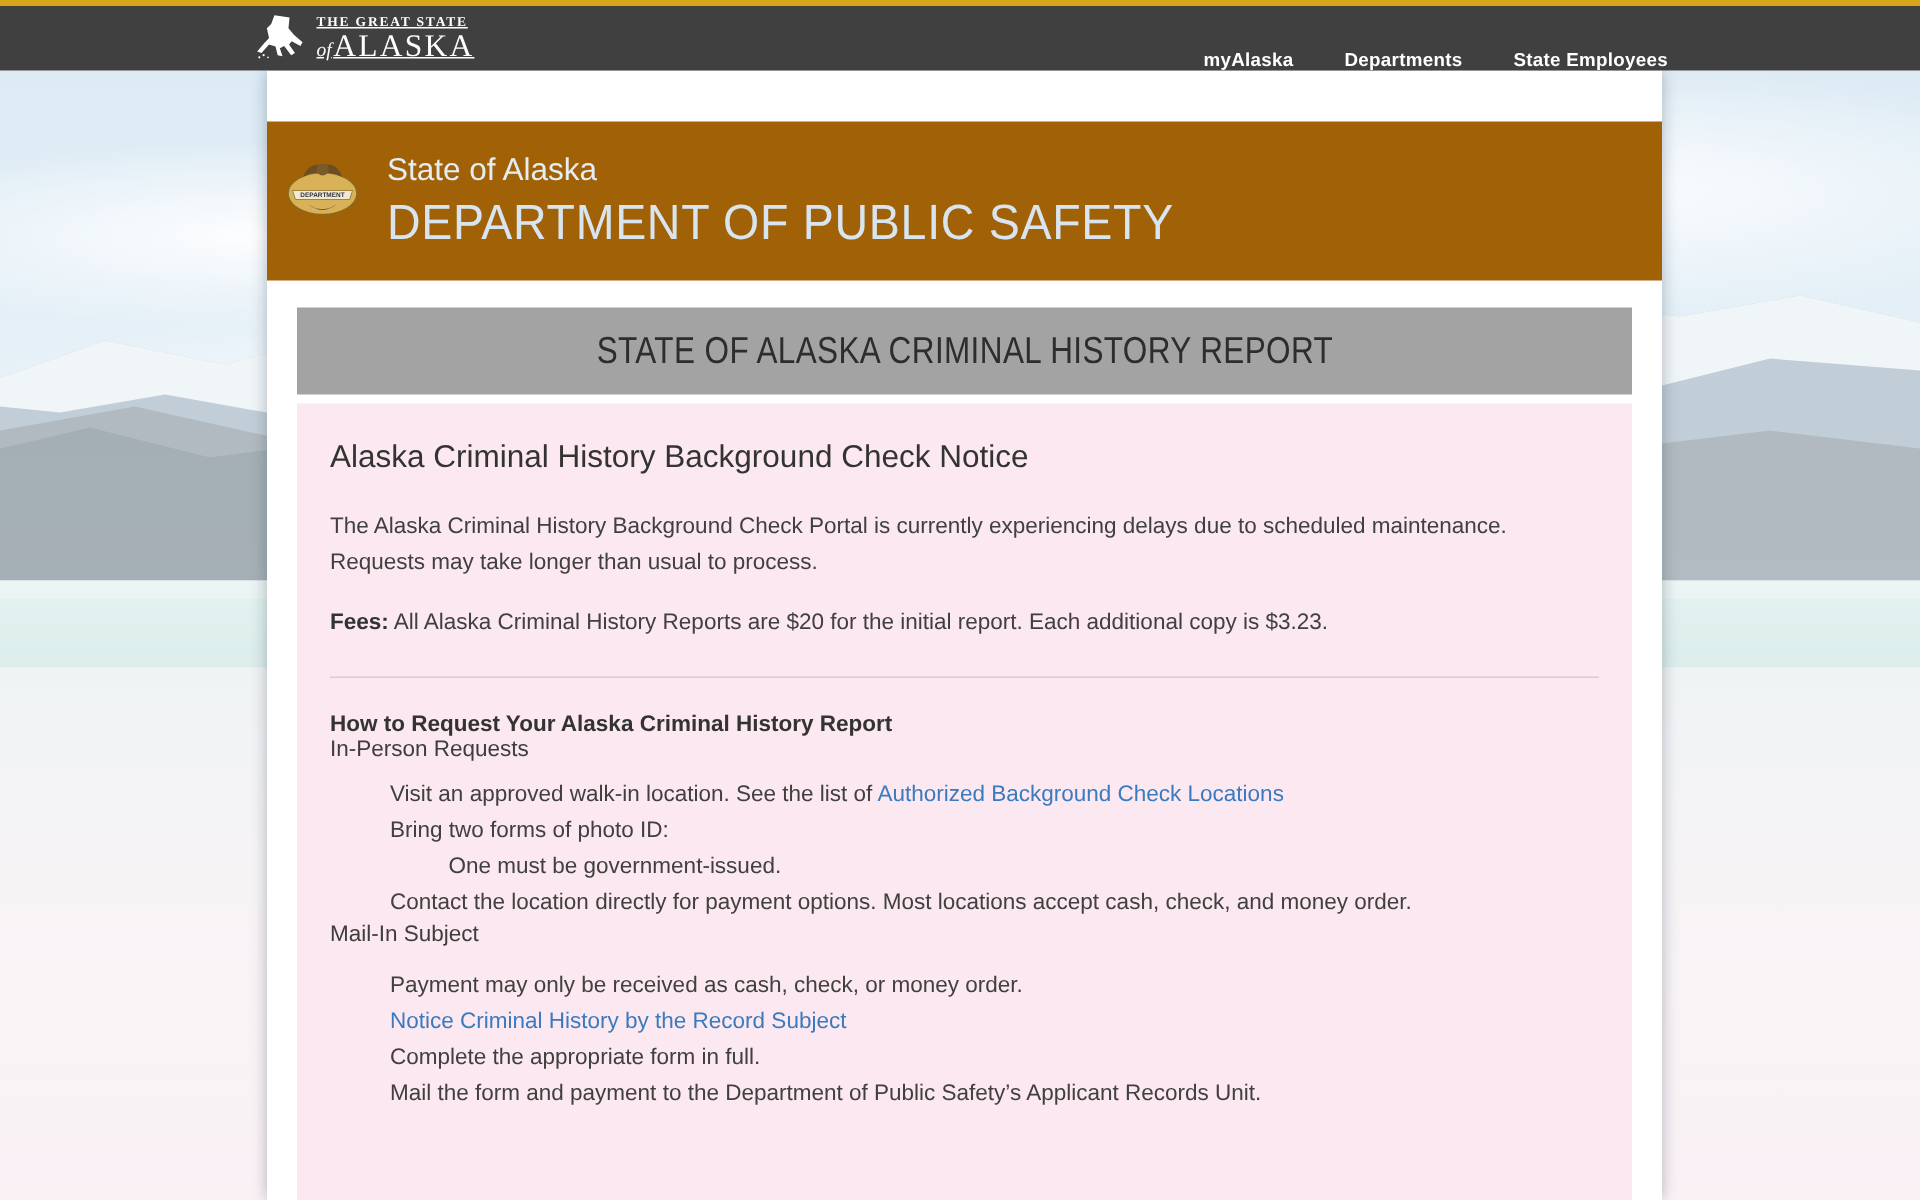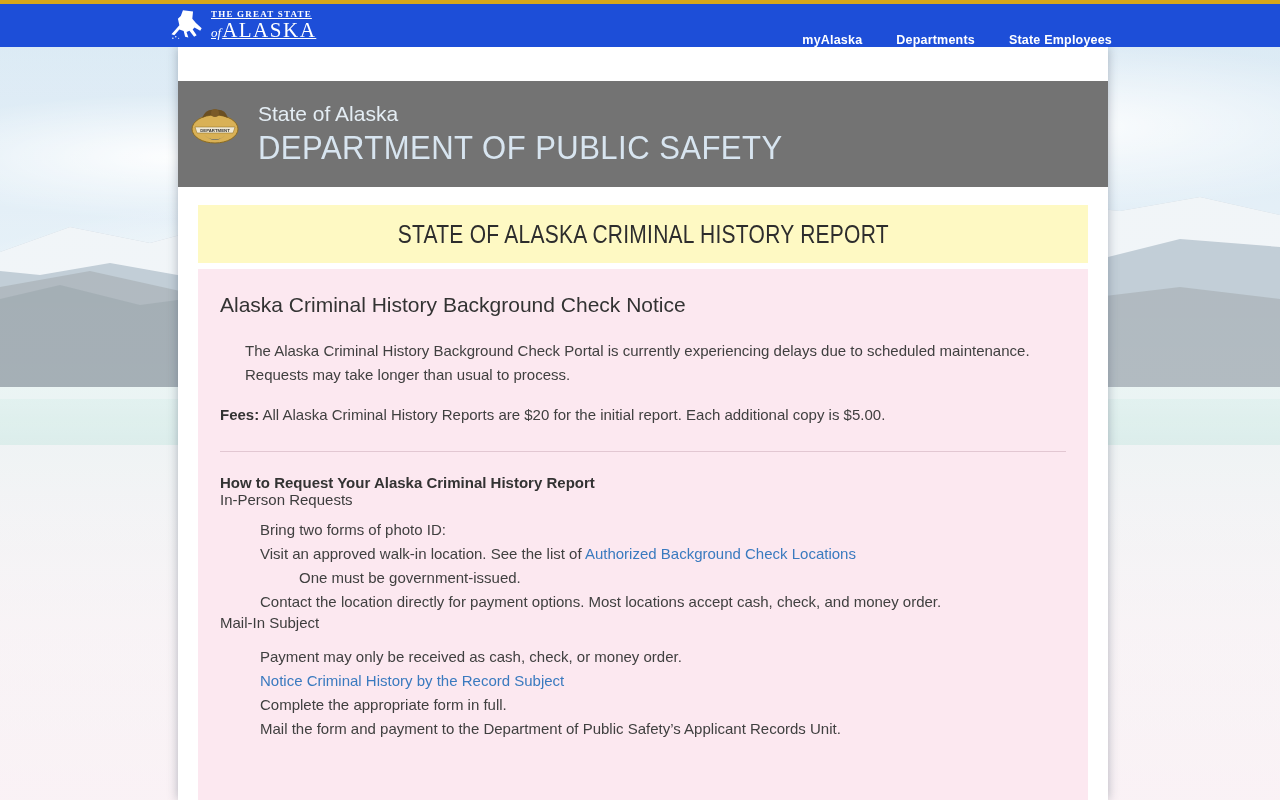--- a/index.html
+++ b/index.html
@@ -22,21 +22,21 @@
   }
   .scene svg { position:absolute; inset:0; }
   .scene::after {
     content:""; position:absolute; inset:0;
     background:linear-gradient(rgba(255,255,255,.28) 0%, rgba(255,255,255,.30) 55%, rgba(252,240,245,.55) 100%);
   }
 
   
   .topnav {
     position:absolute; top:0; left:0; width:1280px; height:47px;
-    background:#1d4ed8; border-top:4px solid #D7A619; z-index:10;
+    background:#404040; border-top:4px solid #D7A619; z-index:10;
   }
   .topnav-inner {
     position:absolute; left:170px; right:168px; top:0; bottom:0;
     display:flex; justify-content:space-between; align-items:center;
   }
   .gov-logo { display:flex; align-items:center; color:#fff; }
   .ak-shape { width:36px; height:38px; margin-right:5px; }
   .gov-logo-text { line-height:1; }
   .gov-logo-line1 {
     font-family:"Liberation Serif", serif; font-size:9px; letter-spacing:1.2px;
@@ -53,48 +53,48 @@
 
   
   .content-col {
     position:absolute; left:178px; top:47px; width:930px; height:753px;
     background:#ffffff; z-index:5; overflow:hidden;
     box-shadow:0 0 10px rgba(50,60,80,.35);
   }
 
   
   .agency-band {
-    margin-top:34px; height:106px; background:#737373;
+    margin-top:34px; height:106px; background:#a16207;
     display:flex; align-items:center; padding-left:12px;
   }
   .seal { width:50px; height:44px; margin-right:18px; flex:none; margin-top:-16px; }
   .agency-parent { font-size:21px; font-weight:400; color:#E4EDF4; margin-bottom:3px; }
   .agency-name {
     font-size:33px; font-weight:400; color:#D8E5F0; letter-spacing:.5px;
     transform:scaleX(.94); transform-origin:left center; white-space:nowrap;
   }
 
   
   .title-bar {
-    margin:18px 20px 0; height:58px; background:#fef9c3;
+    margin:18px 20px 0; height:58px; background:#a3a3a3;
     display:flex; align-items:center; justify-content:center;
   }
   .title-bar h2 {
     font-size:25px; font-weight:500; color:#2D2D2D; letter-spacing:.3px;
     transform:scaleX(.84); white-space:nowrap;
   }
 
   
   .pink-panel {
     margin:6px 20px 0; background:#FCE8F0; padding:24px 22px 30px;
     min-height:540px;
   }
   .notice-heading { font-size:21px; font-weight:500; color:#333333; }
   .pink-panel p { font-size:15px; line-height:24px; color:#404040; }
-  .notice-body { margin-top:22px;margin-left:25px; }
+  .notice-body { margin-top:22px; }
   .fees-line { margin-top:16px; }
   .fees-line strong { color:#333333; }
   .divider { border:none; border-top:1px solid #E2C7D2; margin:24px 0 0; }
   .howto-heading { font-size:15px; font-weight:700; color:#333333; margin-top:22px; }
   .sub-heading { font-size:15px; font-weight:400; color:#3D3D3D; }
   .req-list { margin-top:10px; }
   .line { font-size:15px; line-height:24px; color:#404040; }
   .ind1 { padding-left:40px; }
   .ind2 { padding-left:79px; }
   a.body-link { color:#3A7ABF; text-decoration:none; }
@@ -176,30 +176,30 @@
   </div>
 
   <div class="title-bar">
     <h2>STATE OF ALASKA CRIMINAL HISTORY REPORT</h2>
   </div>
 
   <section class="pink-panel">
 
     <h3 class="notice-heading">Alaska Criminal History Background Check Notice</h3>
     <p class="notice-body">The Alaska Criminal History Background Check Portal is currently experiencing delays due to scheduled maintenance. Requests may take longer than usual to process.</p>
-    <p class="fees-line"><strong>Fees:</strong><span> All Alaska Criminal History Reports are $20 for the initial report. Each additional copy is $5.00.</span></p>
+    <p class="fees-line"><strong>Fees:</strong><span> All Alaska Criminal History Reports are $20 for the initial report. Each additional copy is $3.23.</span></p>
 
     <hr class="divider">
 
     <h3 class="howto-heading">How to Request Your Alaska Criminal History Report</h3>
 
     <h4 class="sub-heading">In-Person Requests</h4>
     <div class="req-list">
+      <div class="line ind1"><span>Visit an approved walk-in location. See the list of </span><a href="#" class="body-link">Authorized Background Check Locations</a></div>
       <div class="line ind1">Bring two forms of photo ID:</div>
-      <div class="line ind1"><span>Visit an approved walk-in location. See the list of </span><a href="#" class="body-link">Authorized Background Check Locations</a></div>
       <div class="line ind2">One must be government-issued.</div>
       <div class="line ind1">Contact the location directly for payment options. Most locations accept cash, check, and money order.</div>
     </div>
 
     <h4 class="sub-heading">Mail-In Subject</h4>
     <div class="req-list mail-list">
       <div class="line ind1">Payment may only be received as cash, check, or money order.</div>
       <div class="line ind1"><a href="#" class="body-link">Notice Criminal History by the Record Subject</a></div>
       <div class="line ind1">Complete the appropriate form in full.</div>
       <div class="line ind1">Mail the form and payment to the Department of Public Safety’s Applicant Records Unit.</div>

